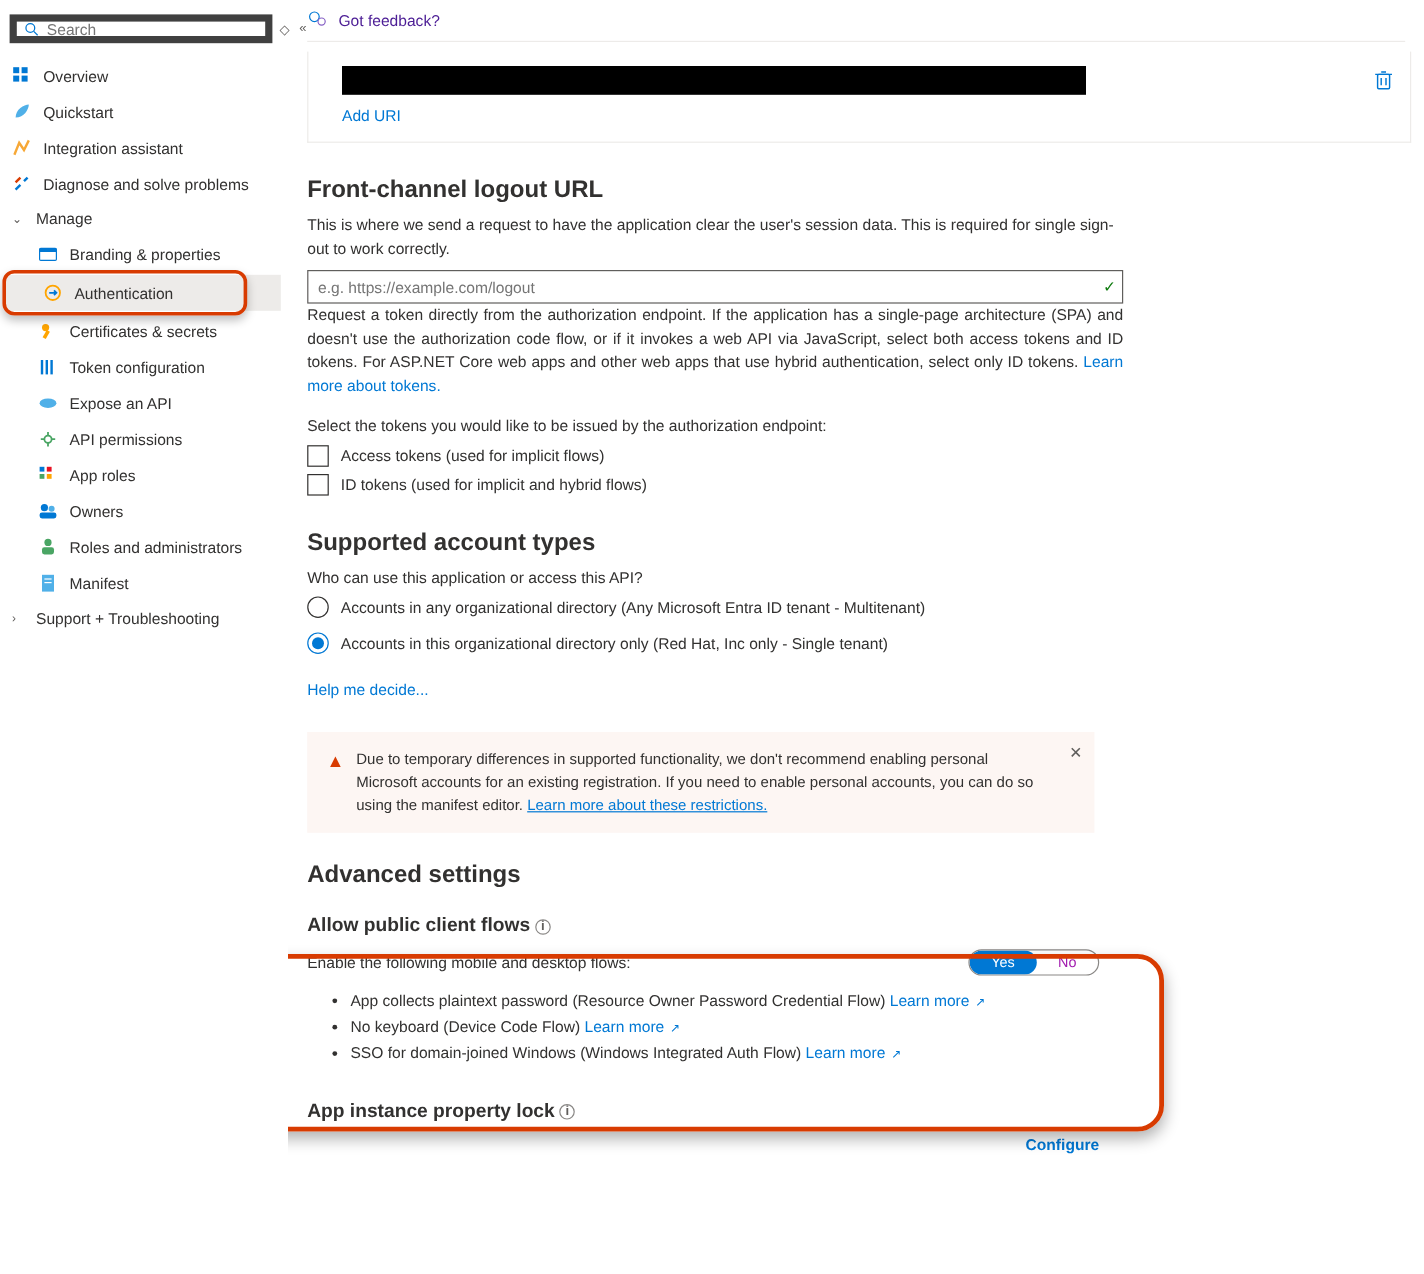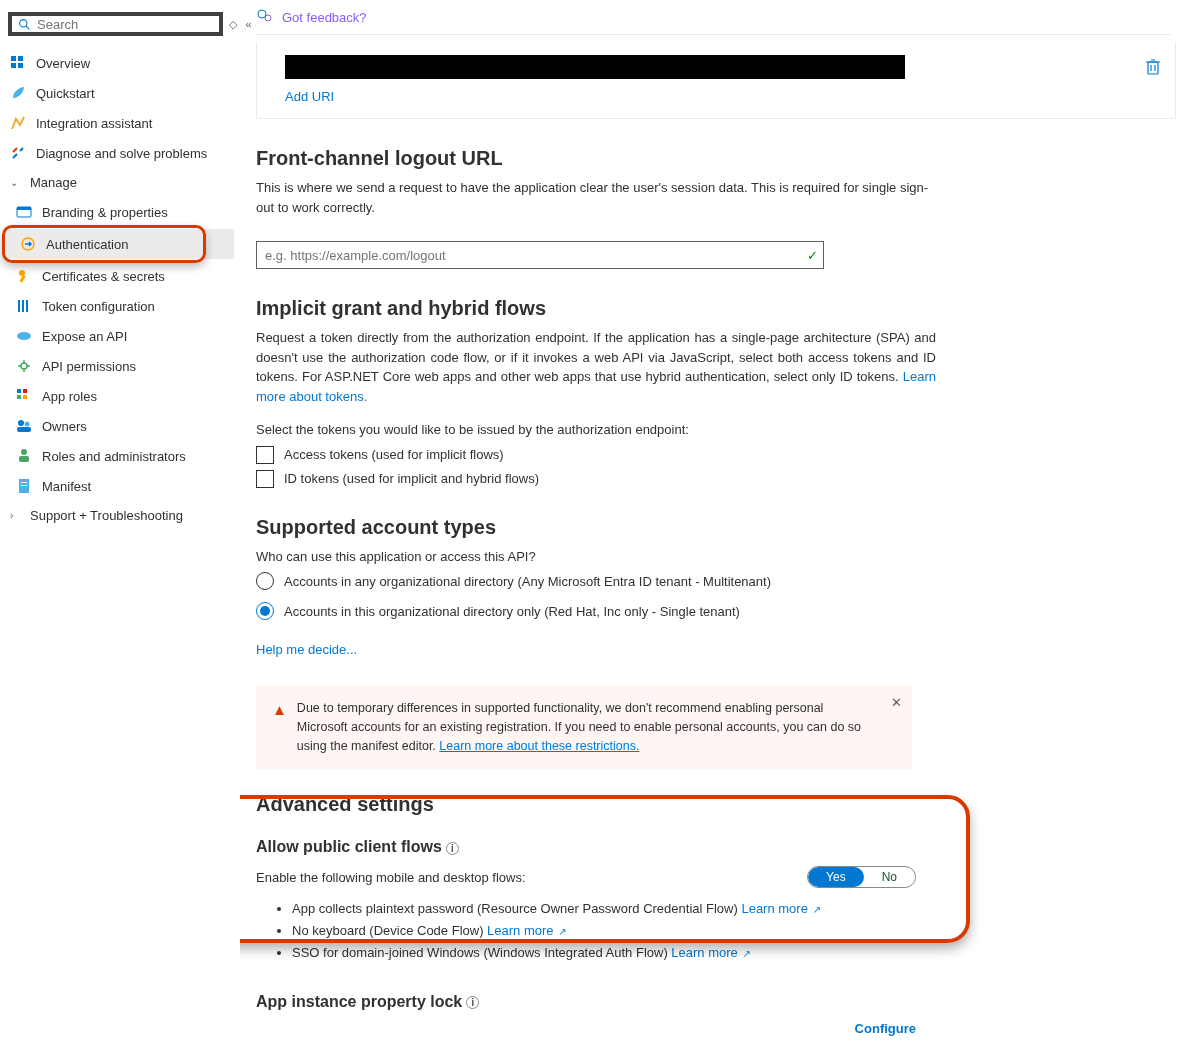--- a/index.html
+++ b/index.html
@@ -1,58 +1,58 @@
 <!DOCTYPE html>
 <html><head>
 <meta charset="utf-8">
 <style>
 * { box-sizing: border-box; margin: 0; padding: 0; }
 body { font-family: "Segoe UI", -apple-system, sans-serif; font-size: 13px; color: #323130; width: 1187px; height: 1062px; overflow: hidden; background: #fff; }
 a { color: #0078d4; text-decoration: none; cursor: pointer; }
 .container { display: flex; height: 100%; }
 .sidebar { width: 240px; flex-shrink: 0; padding: 8px 0; }
 .search-row { display: flex; align-items: center; padding: 4px 8px 12px 8px; gap: 6px; }
-.search-box { flex: 1; display: flex; align-items: center; border: 4px solid #404040; height: 24px; padding: 0 6px; gap: 6px; }
+.search-box { flex: 1; display: flex; align-items: center; border: 6px solid #404040; height: 24px; padding: 0 6px; gap: 6px; }
 .search-box input { border: none; outline: none; font-size: 13px; flex: 1; background: transparent; color: #605e5c; }
 .collapse-icons { display: flex; gap: 8px; color: #605e5c; font-size: 11px; }
 .nav-item { display: flex; align-items: center; padding: 7px 10px 7px 10px; gap: 10px; cursor: pointer; font-size: 13px; color: #323130; }
-.nav-item.indent { padding-left: 16px; }
+.nav-item.indent { padding-left: 32px; }
 .nav-item .ic { width: 16px; height: 16px; flex-shrink: 0; display:flex; align-items:center; justify-content:center; }
 .nav-section { display: flex; align-items: center; padding: 7px 10px; gap: 8px; cursor: pointer; }
 .nav-section .chev { width: 12px; font-size: 10px; color: #605e5c; }
 .highlight-box { border: 3px solid #d83b01; border-radius: 10px; box-shadow: 0 4px 8px rgba(0,0,0,.25); }
 .nav-item.selected { background: #edebe9; }
 .nav-highlight-wrap { position: relative; margin: 2px 6px 2px 4px; }
 .main { flex: 1; overflow-y: auto; padding: 0 16px 40px 16px; position: relative; }
-.feedback-bar { display: flex; align-items: center; gap: 8px; padding: 8px 0; border-bottom: 1px solid #edebe9; color: #8b5cf6; }
+.feedback-bar { display: flex; align-items: center; gap: 8px; padding: 8px 0; border-bottom: 1px solid #edebe9; color: #4c1d95; }
 .section-box { border: 1px solid #edebe9; margin-top: 8px; padding: 10px 14px 14px 14px; width: 920px; }
 .uri-row { display: flex; align-items: center; gap: 8px; margin-bottom: 10px; margin-top: 6px; }
 .uri-input { flex: 0 0 620px; height: 24px; background: #000; }
 .trash { color: #0078d4; margin-left: auto; }
 h2.sec { font-size: 20px; font-weight: 700; margin-top: 28px; margin-bottom: 8px; color: #323130; }
 h3.sub { font-size: 16px; font-weight: 600; margin-top: 16px; margin-bottom: 6px; color: #323130; }
 .desc { font-size: 13px; color: #323130; line-height: 1.5; max-width: 680px; }
 .desc.just { text-align: justify; }
-.input-wrap { position: relative; width: 568px; margin-top: 24px; }
+.input-wrap { position: relative; width: 680px; margin-top: 8px; }
 .input-wrap input { width: 100%; height: 28px; border: 1px solid #605e5c; padding: 0 28px 0 8px; font-size: 13px; outline: none; }
 .input-check { position: absolute; right: 6px; top: 50%; transform: translateY(-50%); color: #107c10; font-size: 13px; }
 .checkbox-row { display: flex; align-items: center; gap: 10px; margin-top: 6px; font-size: 13px; }
 .cb { width: 18px; height: 18px; border: 1px solid #323130; flex-shrink: 0; }
 .radio-row { display: flex; align-items: center; gap: 10px; margin-top: 6px; font-size: 13px; }
 .radio { width: 18px; height: 18px; border: 1px solid #323130; border-radius: 50%; display: flex; align-items: center; justify-content: center; flex-shrink: 0; }
 .radio.sel { border-color: #0078d4; }
 .radio.sel::after { content:""; width:10px; height:10px; background:#0078d4; border-radius:50%; }
 .info-banner { background: #fdf6f3; border: 0; padding: 14px 36px 14px 16px; display: flex; gap: 10px; width: 656px; position: relative; margin-top: 28px; font-size: 12.5px; line-height: 1.5; }
 .info-banner .close { position: absolute; top: 8px; right: 10px; color: #605e5c; cursor: pointer; font-size: 13px; }
 .warn-ic { color: #d83b01; font-size: 15px; flex-shrink: 0; }
 .big-highlight { position: absolute; border: 4px solid #d83b01; border-radius: 22px; box-shadow: 0 6px 12px rgba(0,0,0,.3); pointer-events: none; }
 .toggle { display: inline-flex; border: 1px solid #8a8886; border-radius: 12px; overflow: hidden; height: 22px; font-size: 12px; }
 .toggle div { padding: 2px 18px; display:flex; align-items:center; }
 .toggle .on { background: #0078d4; color: #fff; border-radius: 12px; }
-.toggle .off { color: #14532d; }
+.toggle .off { color: #a21caf; }
 .flow-list { margin: 10px 0 0 36px; font-size: 13px; line-height: 1.7; }
 .flow-list li { list-style: disc; }
 .ext-ic { font-size: 10px; margin-left: 2px; }
 .configure { color: #0078d4; font-weight: 600; margin-left: auto; text-align: right; }
 .row-flex { display: flex; align-items: center; gap: 20px; }
 .info-ic { font-size: 11px; color: #605e5c; border:1px solid #8a8886; border-radius:50%; width:13px; height:13px; display:inline-flex; align-items:center; justify-content:center; margin-left:4px; vertical-align: middle;}
 .truncated-link { color: #0078d4; font-size: 13px; }
 svg { display: block; }
 </style>
 </head>
@@ -252,21 +252,20 @@
       </div>
     </div>
 
     <h2 class="sec">Front-channel logout URL</h2>
     <div class="desc">This is where we send a request to have the application clear the user's session data. This is required for single sign-out to work correctly.</div>
     <div class="input-wrap">
       <input placeholder="e.g. https://example.com/logout" style="">
       <span class="input-check">✓</span>
     </div>
 
-    <h2 class="sec">Implicit grant and hybrid flows</h2>
     <div class="desc just">
       <span>Request a token directly from the authorization endpoint. If the application has a single-page architecture (SPA) and doesn't use the authorization code flow, or if it invokes a web API via JavaScript, select both access tokens and ID tokens. For ASP.NET Core web apps and other web apps that use hybrid authentication, select only ID tokens. </span><a>Learn more about tokens.</a>
     </div>
     <div class="desc" style="margin-top:14px;">Select the tokens you would like to be issued by the authorization endpoint:</div>
     <div class="checkbox-row">
       <div class="cb"></div>
       <span>Access tokens (used for implicit flows)</span>
     </div>
     <div class="checkbox-row">
       <div class="cb"></div>

